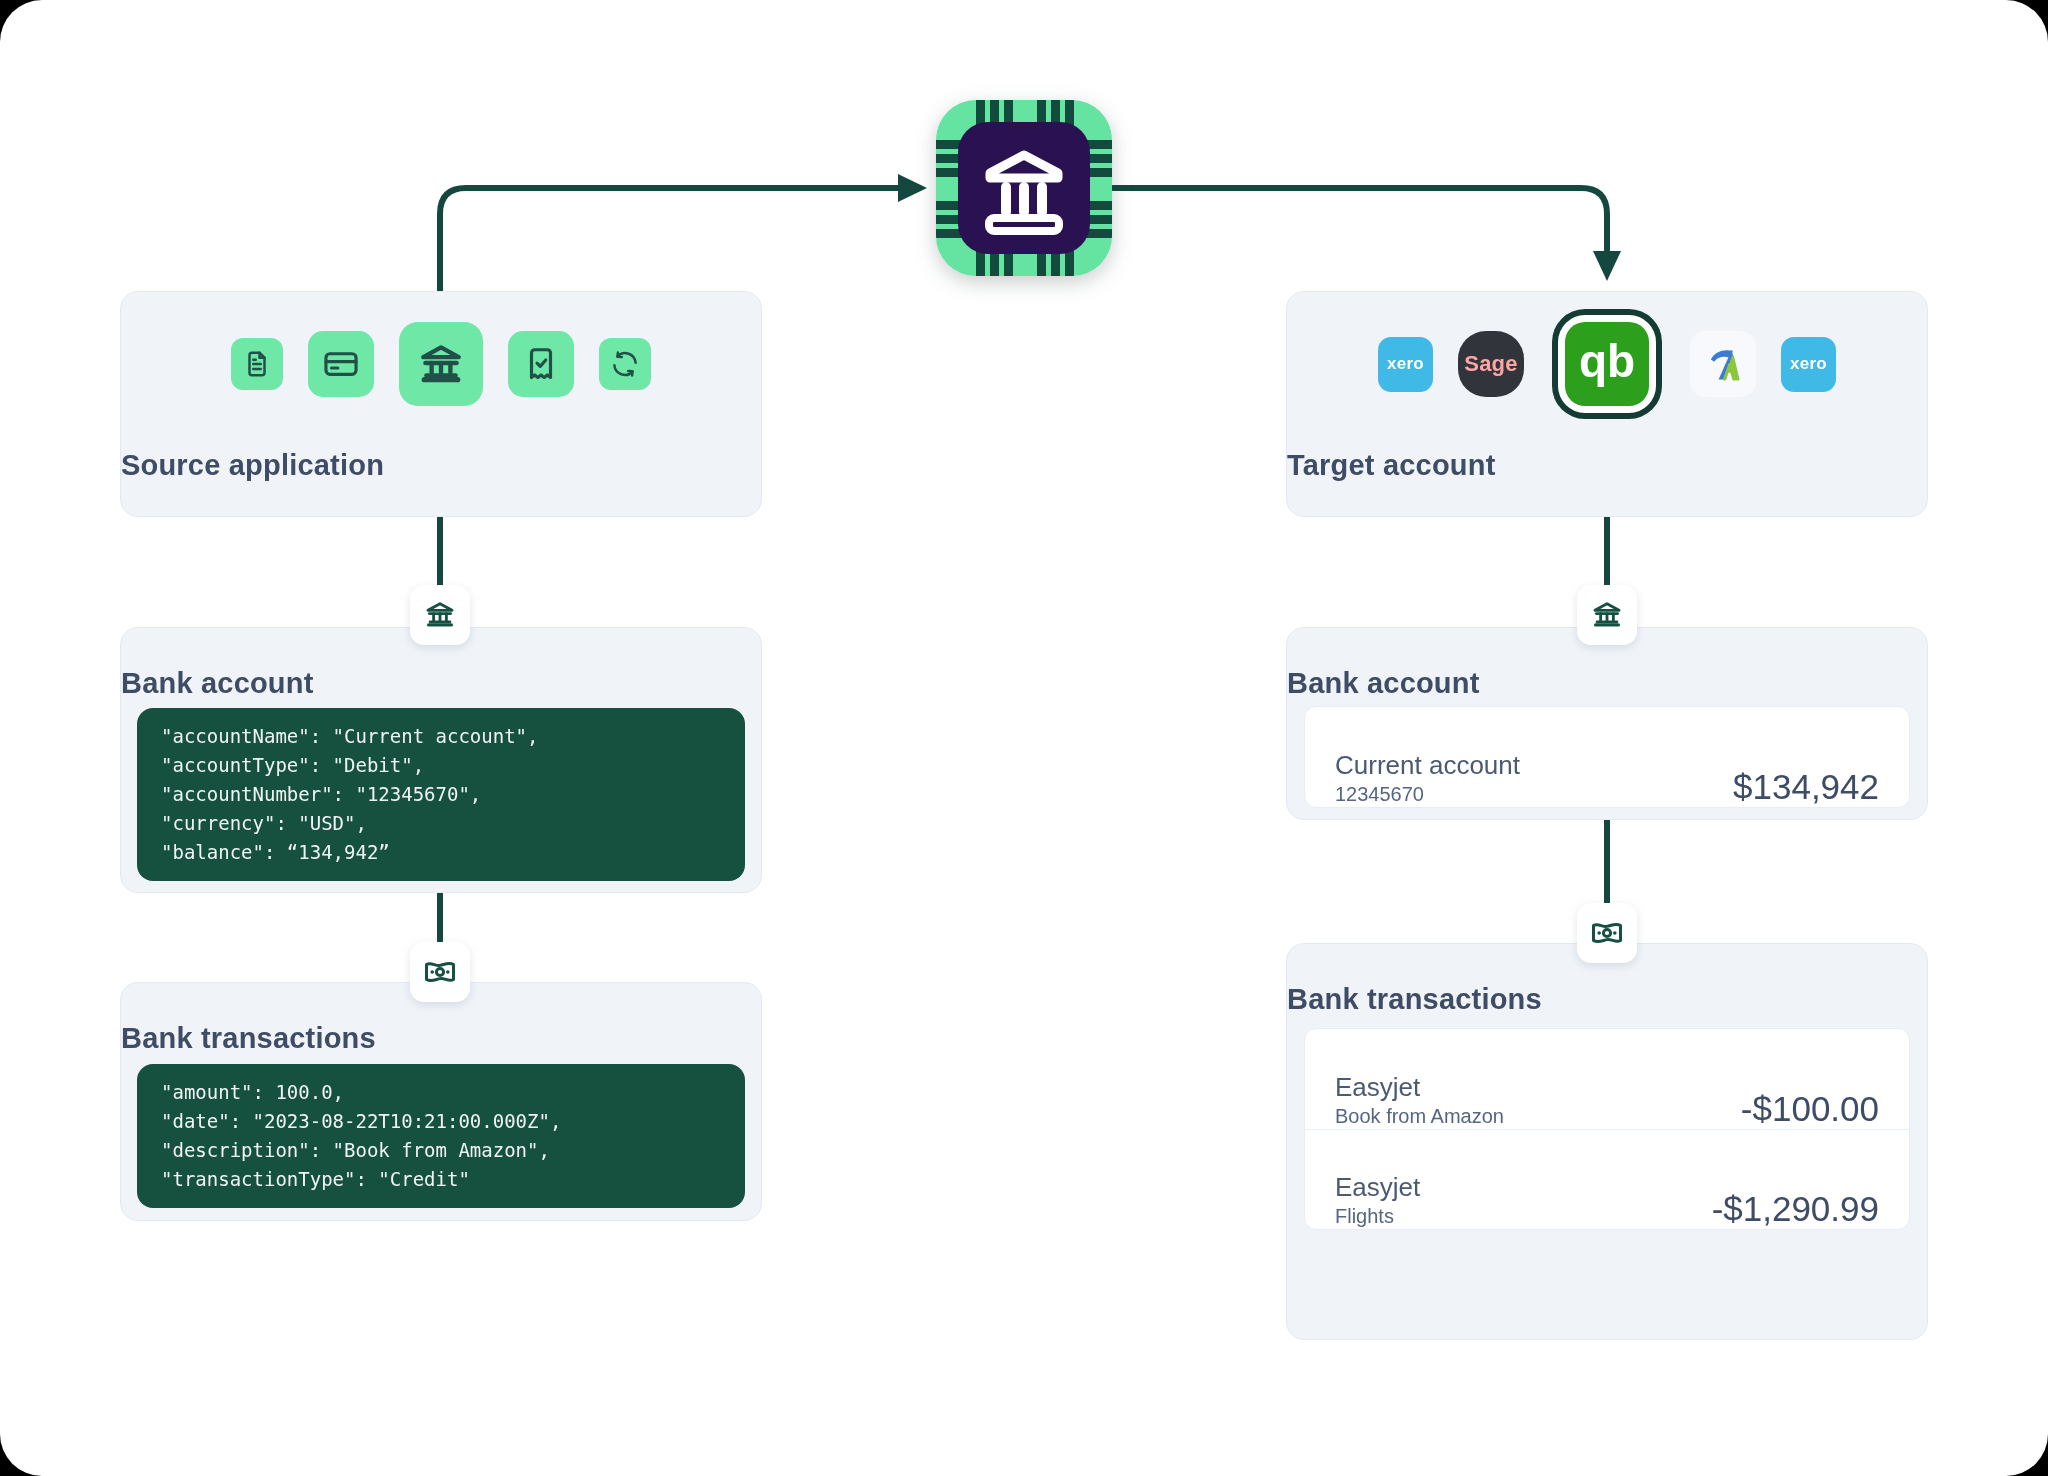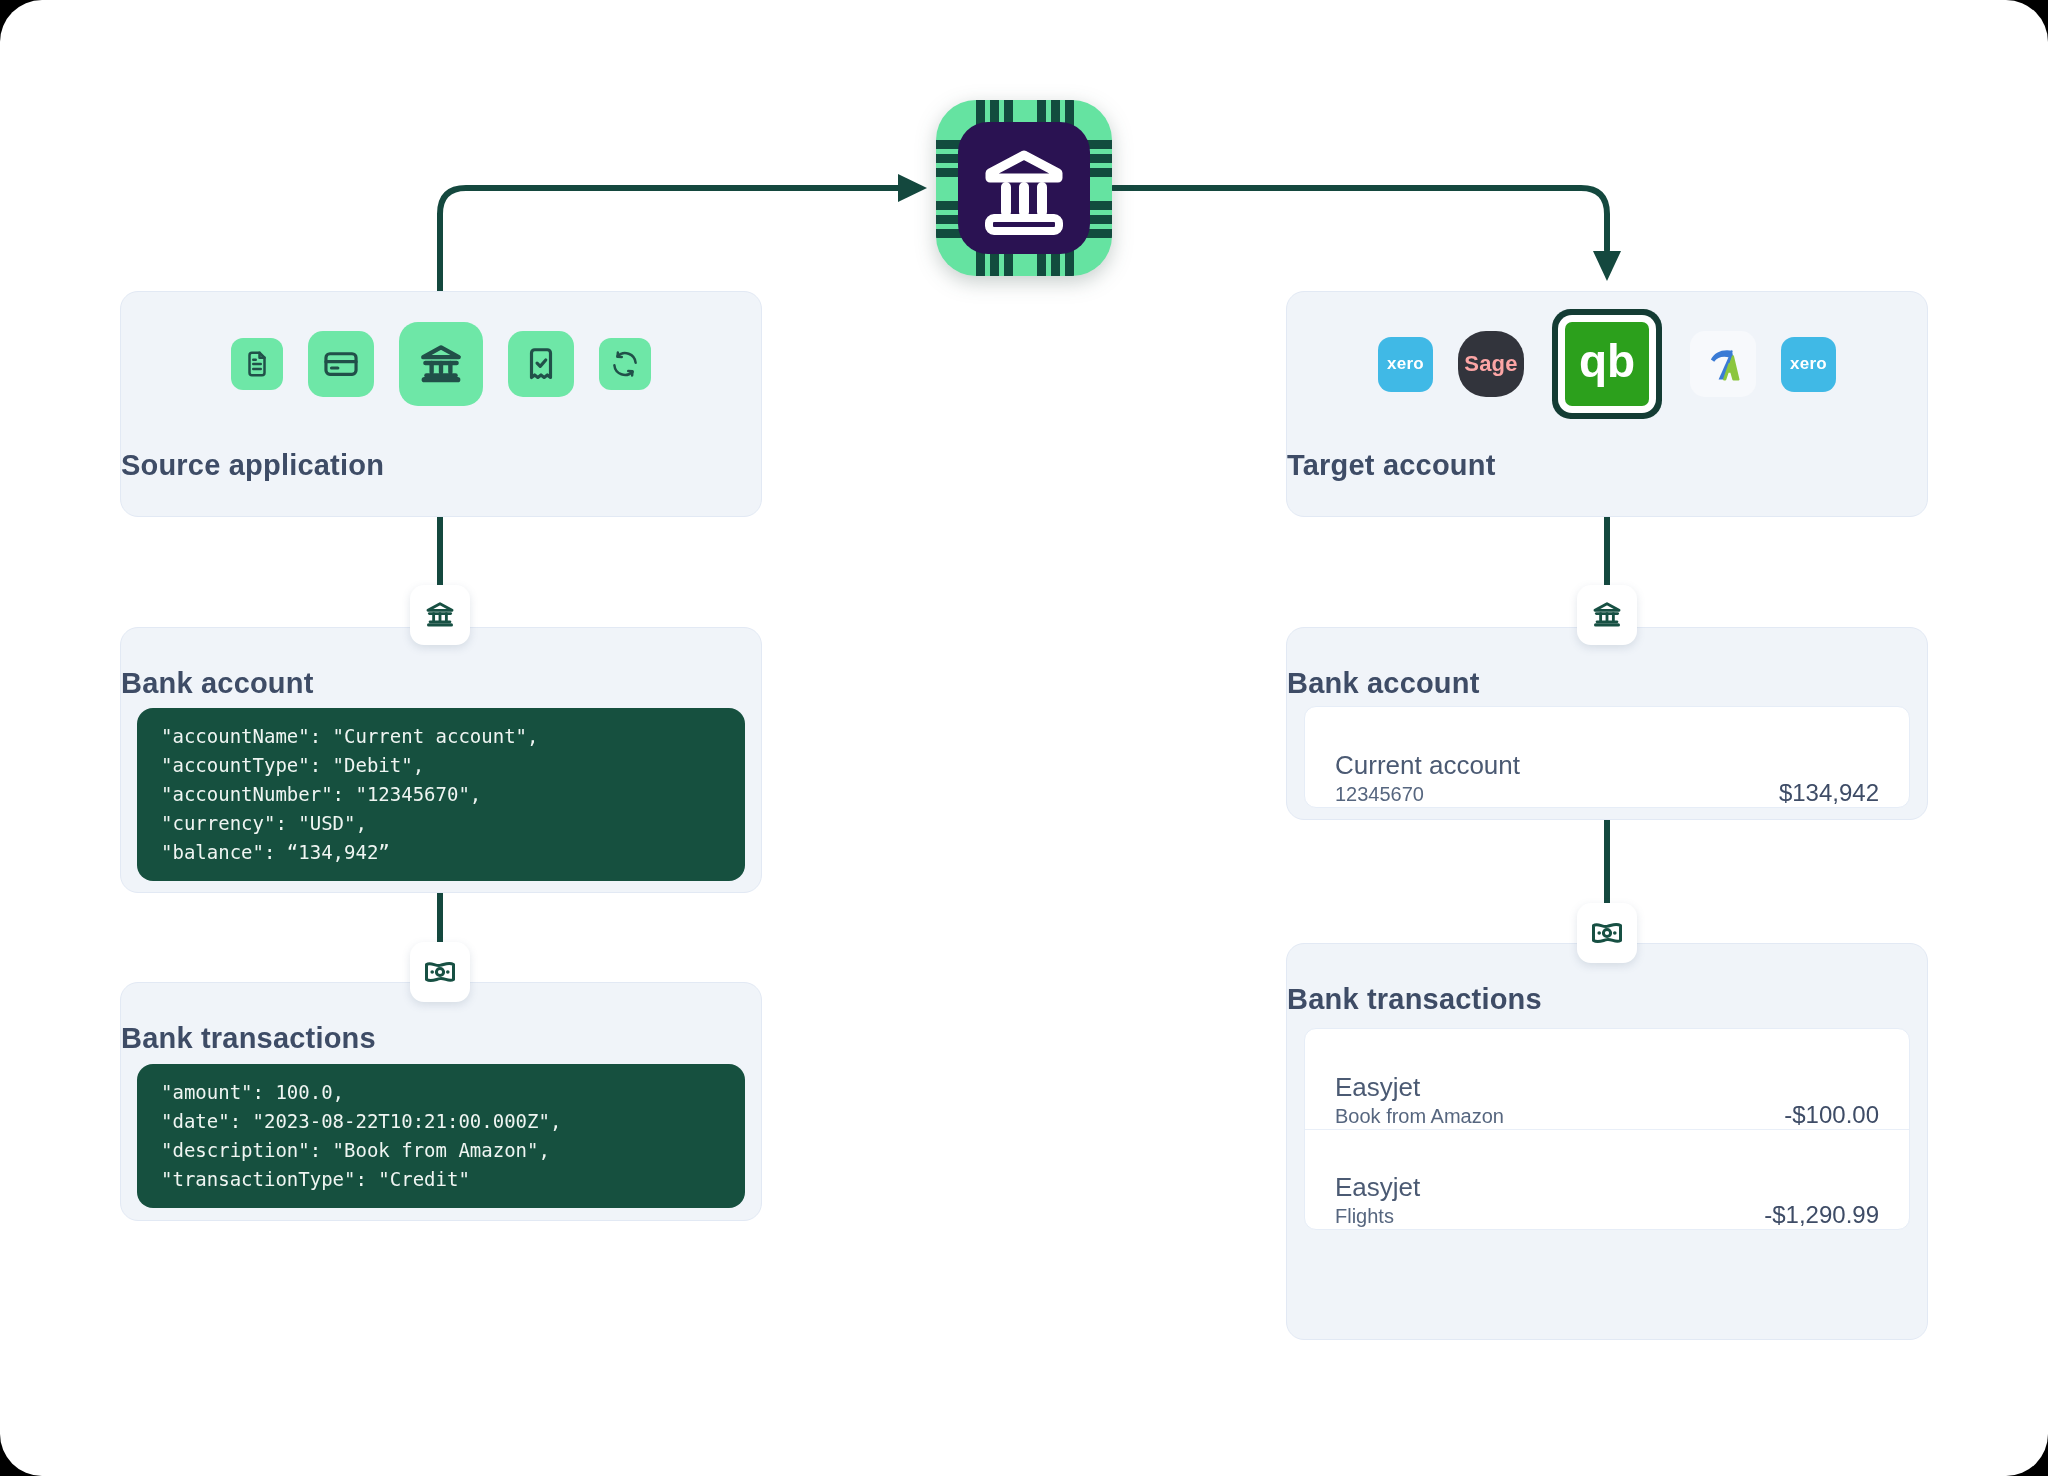--- a/index.html
+++ b/index.html
@@ -10,33 +10,33 @@
   .panel{position:absolute;box-sizing:border-box;background:#f0f4f9;border:1px solid #e2e9f4;border-radius:18px;z-index:2;}
   .panel-title{margin:0;text-align:left;font-size:29px;line-height:34px;font-weight:700;color:#3e4c66;letter-spacing:.2px;}
   .icon-row{display:flex;align-items:center;justify-content:center;gap:25px;height:84px;margin-top:30px;}
   .app-icon{display:flex;align-items:center;justify-content:center;background:#6ee7a7;}
   .app-icon.s{width:52px;height:52px;border-radius:12px;}
   .app-icon.m{width:66px;height:66px;border-radius:15px;}
   .app-icon.l{width:84px;height:84px;border-radius:19px;}
   .logo-icon{display:flex;align-items:center;justify-content:center;font-weight:700;}
   .logo-xero{width:55px;height:55px;border-radius:13px;background:#40b9e6;color:#fff;font-size:17px;letter-spacing:.3px;}
   .logo-sage{width:66px;height:66px;border-radius:28px;background:#32343c;color:#fca5a5;font-size:22px;letter-spacing:.2px;}
-  .logo-qb{width:84px;height:84px;border-radius:7px;background:#2ca01c;color:#fff;font-size:46px;margin:0 16px;
+  .logo-qb{width:84px;height:84px;border-radius:20px;background:#2ca01c;color:#fff;font-size:46px;margin:0 16px;
            box-shadow:0 0 0 7px #ffffff,0 0 0 13px #143c34;}
   .logo-freeagent{width:66px;height:66px;border-radius:15px;background:#f7f9fc;}
   .badge{position:absolute;width:60px;height:60px;background:#fff;border-radius:14px;z-index:3;
          display:flex;align-items:center;justify-content:center;box-shadow:0 3px 8px rgba(90,110,140,.18);}
   .code-block{position:absolute;left:16px;right:16px;box-sizing:border-box;background:#16503f;border-radius:16px;
               padding:14px 24px;font-family:"DejaVu Sans Mono",monospace;font-size:19px;line-height:29px;color:#eff5f2;}
   .list-card{position:absolute;left:17px;right:17px;background:#ffffff;border:1px solid #e6edf7;border-radius:12px;box-sizing:border-box;}
   .acct-row,.txn-row{display:flex;align-items:flex-end;justify-content:space-between;padding:0 30px;height:100px;box-sizing:border-box;}
   .txn-row + .txn-row{border-top:1px solid #e9eff8;}
   .row-name{font-size:26px;color:#4b5a73;line-height:32px;}
   .row-sub{font-size:20px;color:#56667f;line-height:26px;}
-  .row-amt{font-size:24px;color:#3e4c66;}
+  .row-amt{font-size:35px;color:#3e4c66;}
   .title-pad{padding-top:38px;}
 </style>
 </head>
 <body>
 
 <div class="page">
 
   <svg class="connectors" width="2048" height="1476" viewBox="0 0 2048 1476">
     <g fill="none" stroke="#14483e" stroke-width="6" stroke-linecap="round">
       <path d="M440 291 V214 Q440 188 466 188 H898"></path>

